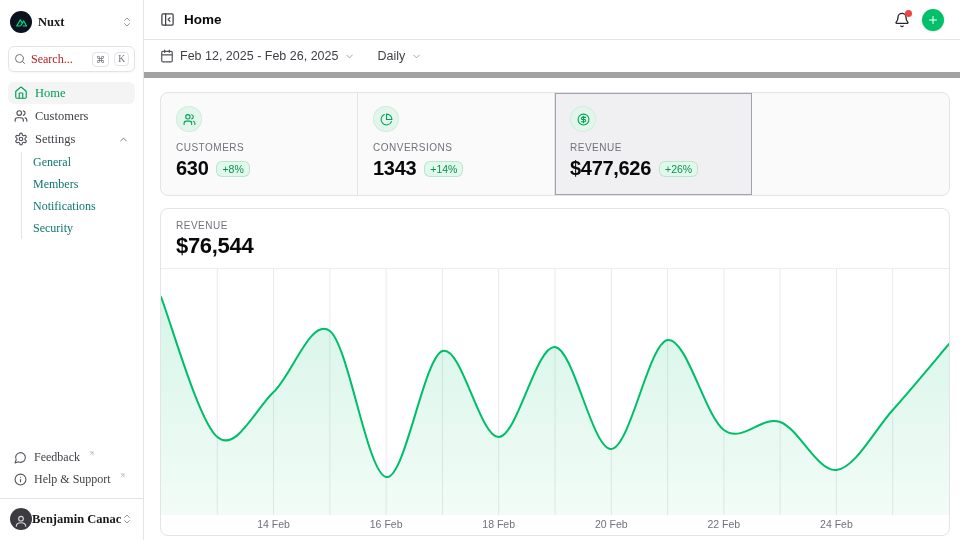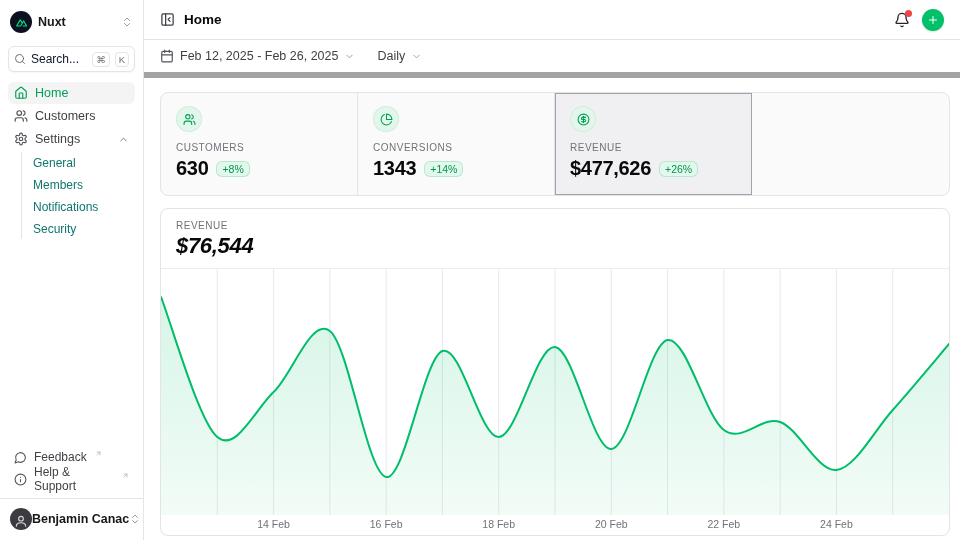--- a/index.html
+++ b/index.html
@@ -8,37 +8,37 @@
     font-family: "Liberation Sans", "DejaVu Sans", sans-serif;
     color: #18181b; background: #fff;
     -webkit-font-smoothing: antialiased;
   }
   .app { display: flex; width: 960px; height: 540px; }
 
   
   .sidebar {
     width: 144px; min-width: 144px; background: #fff;
     border-right: 1px solid #e4e4e7;
-    display: flex; flex-direction: column; padding: 8px;
+    display: flex; flex-direction: column; padding: 8px; font-family: Liberation Serif, serif;
   }
   .ws-row { display: flex; align-items: center; gap: 6px; padding: 2px 2px; height: 28px; cursor: pointer; border-radius: 6px; }
   .ws-logo { width: 22px; height: 22px; border-radius: 50%; background: #0c1220; display: flex; align-items: center; justify-content: center; flex: none; }
   .ws-logo svg { width: 13px; height: 13px; }
   .ws-name { font-size: 12.5px; font-weight: 700; color: #18181b; }
   .chev-muted { margin-left: auto; color: #9a9aa3; display: flex; }
   .chev-muted svg { width: 12px; height: 12px; }
 
   .searchbox {
     margin: 10px 0 10px; height: 26px; border: 1px solid #e4e4e7; border-radius: 6px;
     display: flex; align-items: center; gap: 5px; padding: 0 5px; background: #fff;
     box-shadow: 0 1px 2px rgba(0,0,0,.04); cursor: text;
   }
   .searchbox .s-icon { color: #71717a; display: flex; }
   .searchbox .s-icon svg { width: 12px; height: 12px; }
-  .searchbox .ph { font-size: 12px; color: #0f172a; }
+  .searchbox .ph { font-size: 12px; color: #b91c1c; }
   .searchbox kbd {
     font-family: inherit; font-size: 9.5px; color: #71717a; background: #fff;
     border: 1px solid #e4e4e7; border-radius: 4px; padding: 1px 3px; min-width: 14px; text-align: center;
   }
   .searchbox kbd:first-of-type { margin-left: auto; }
 
   .nav { display: flex; flex-direction: column; gap: 1px; }
   .nav-item {
     display: flex; align-items: center; gap: 7px; height: 22px; padding: 0 6px;
     border-radius: 6px; font-size: 12.5px; font-weight: 500; color: #3f3f46; cursor: pointer;
@@ -100,21 +100,21 @@
   .stat-icon { width: 26px; height: 26px; border-radius: 50%; background: #e3f6ec; box-shadow: inset 0 0 0 1px #cfeedd; color: #00a155; display: flex; align-items: center; justify-content: center; }
   .stat-icon svg { width: 13px; height: 13px; }
   .stat-label { margin-top: 10px; font-size: 10px; font-weight: 500; letter-spacing: .5px; color: #71717a; }
   .stat-row { display: flex; align-items: center; gap: 8px; margin-top: 4px; }
   .stat-value { font-size: 20px; font-weight: 700; color: #09090b; letter-spacing: -.3px; }
   .delta-badge { font-size: 10.5px; font-weight: 500; color: #00944d; background: #e3f8ec; border-radius: 6px; padding: 2px 6px; box-shadow: inset 0 0 0 1px rgba(0,148,77,.18); }
 
   .chart-card { margin-top: 12px; border: 1px solid #e4e4e7; border-radius: 8px; background: #fff; overflow: hidden; }
   .chart-head { padding: 11px 15px 9px; border-bottom: 1px solid #ececee; }
   .chart-label { font-size: 10px; font-weight: 500; letter-spacing: .5px; color: #71717a; }
-  .chart-value { margin-top: 2px; font-size: 22px; font-weight: 700; color: #09090b; letter-spacing: -.3px; font-style: italic; }
+  .chart-value { margin-top: 2px; font-size: 22px; font-weight: 700; color: #09090b; letter-spacing: -.3px; }
   .chart-svg { display: block; width: 100%; height: 266px; }
 </style>
 </head>
 <body>
 
 <div class="app">
 
   <aside class="sidebar">
     <div class="ws-row">
       <span class="ws-logo">

